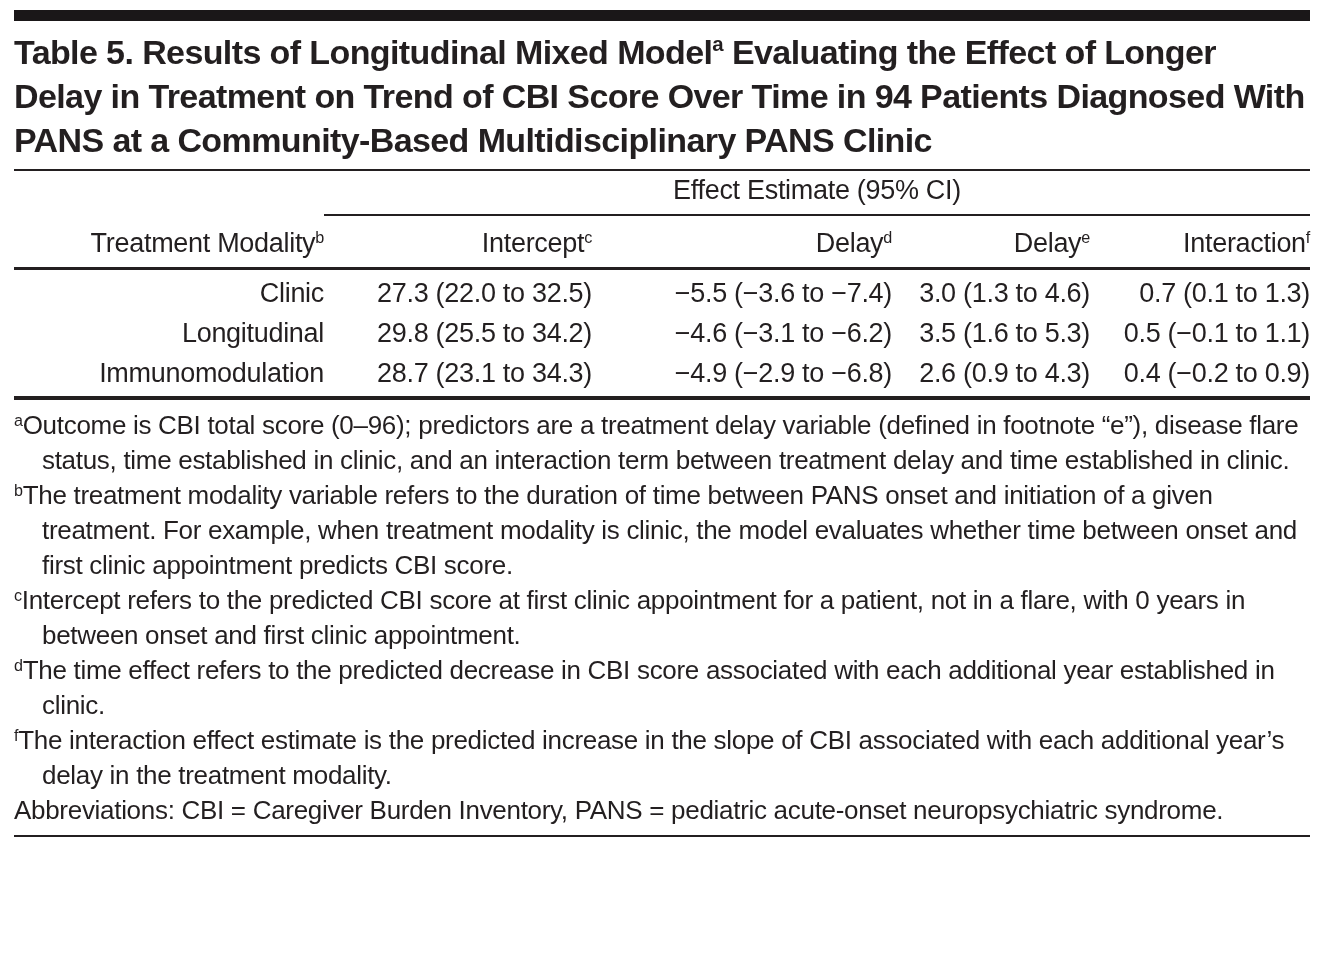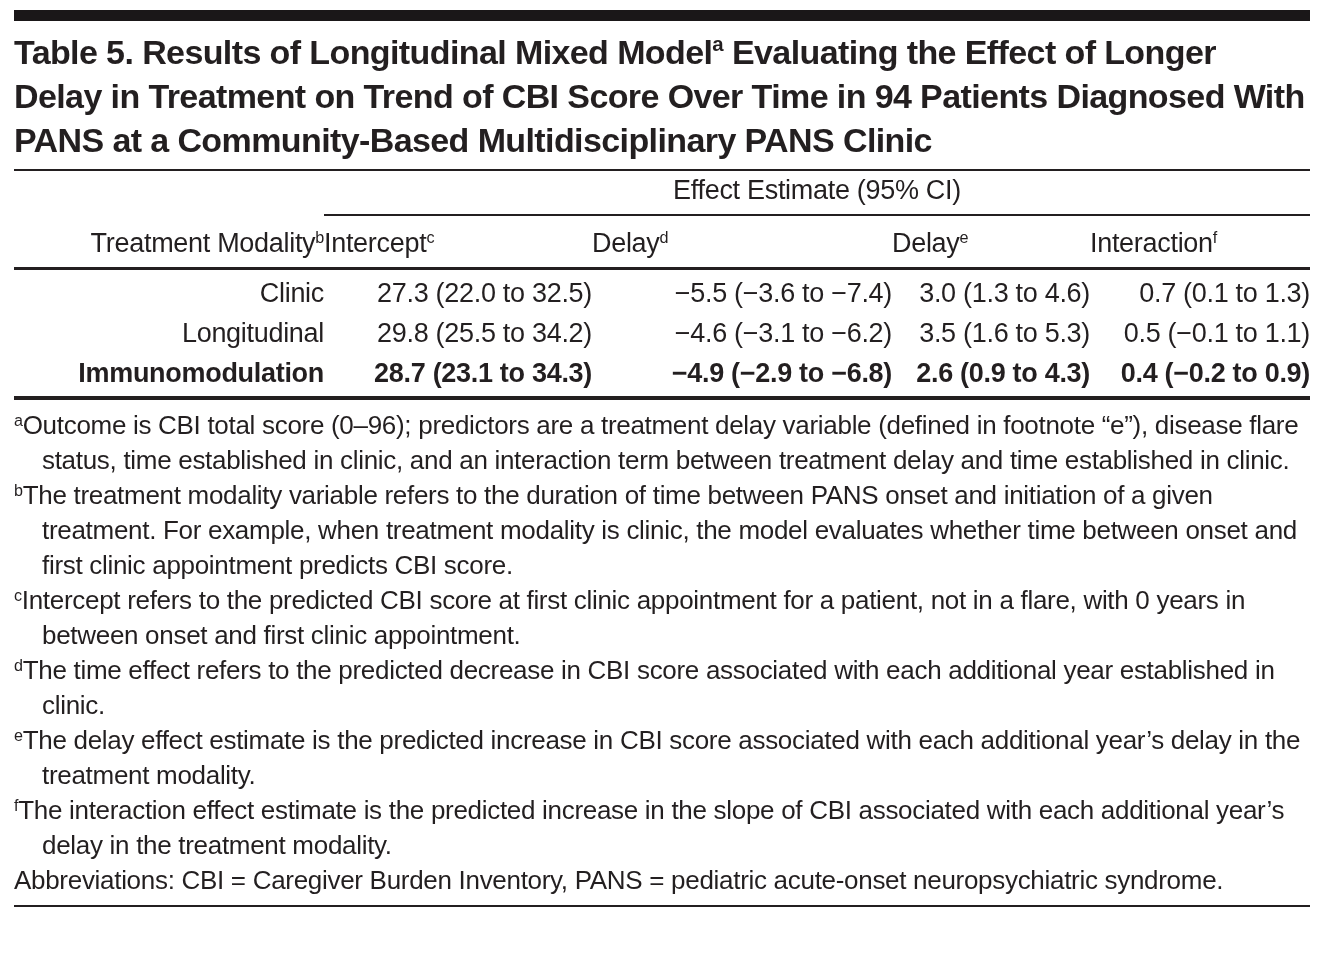--- a/index.html
+++ b/index.html
@@ -56,35 +56,34 @@
   }
   tr.span-row th.span-header {
     text-align: center;
     border-bottom: 2px solid #231f20;
     padding: 4px 0 8px 0;
   }
   tr.col-row th {
     vertical-align: bottom;
     border-bottom: 3px solid #231f20;
     padding: 12px 0 8px 0;
-    text-align: left;
+    text-align: right;
   }
   tr.col-row th.left, td.left {
     text-align: right;
   }
   tbody td {
     text-align: right;
     padding: 5px 0 4px 0;
   }
   tbody tr:first-child td {
     padding-top: 8px;
   }
   tbody tr:last-child td {
     padding-bottom: 7px;
-    font-weight: bold;
   }
   .rule-thick {
     border-top: 4px solid #231f20;
     height: 0;
   }
   .footnotes {
     margin-top: 8px;
     font-size: 26px;
     line-height: 35px;
     letter-spacing: -0.3px;
@@ -162,20 +161,19 @@
     </tbody>
   </table>
 
   <div class="rule-thick"></div>
 
   <div class="footnotes">
     <p class="footnote"><sup>a</sup><span>Outcome is CBI total score (0–96); predictors are a treatment delay variable (defined in footnote “e”), disease flare status, time established in clinic, and an interaction term between treatment delay and time established in clinic.</span></p>
     <p class="footnote"><sup>b</sup><span>The treatment modality variable refers to the duration of time between PANS onset and initiation of a given treatment. For example, when treatment modality is clinic, the model evaluates whether time between onset and first clinic appointment predicts CBI score.</span></p>
     <p class="footnote"><sup>c</sup><span>Intercept refers to the predicted CBI score at first clinic appointment for a patient, not in a flare, with 0 years in between onset and first clinic appointment.</span></p>
     <p class="footnote"><sup>d</sup><span>The time effect refers to the predicted decrease in CBI score associated with each additional year established in clinic.</span></p>
-    <p class="footnote"><sup>e</sup><span>The delay effect estimate is the predicted increase in CBI score associated with each additional year’s delay in the treatment modality.</span></p>
     <p class="footnote"><sup>f</sup><span>The interaction effect estimate is the predicted increase in the slope of CBI associated with each additional year’s delay in the treatment modality.</span></p>
     <p class="footnote"><sup></sup><span>Abbreviations: CBI = Caregiver Burden Inventory, PANS = pediatric acute-onset neuropsychiatric syndrome.</span></p>
   </div>
 
   <div class="bottom-rule"></div>
 
 </div>
 
 </body></html>

